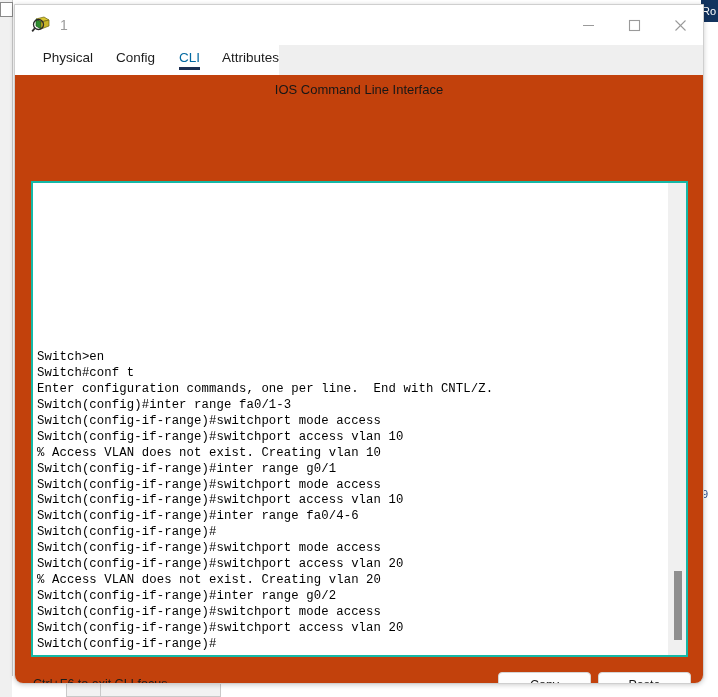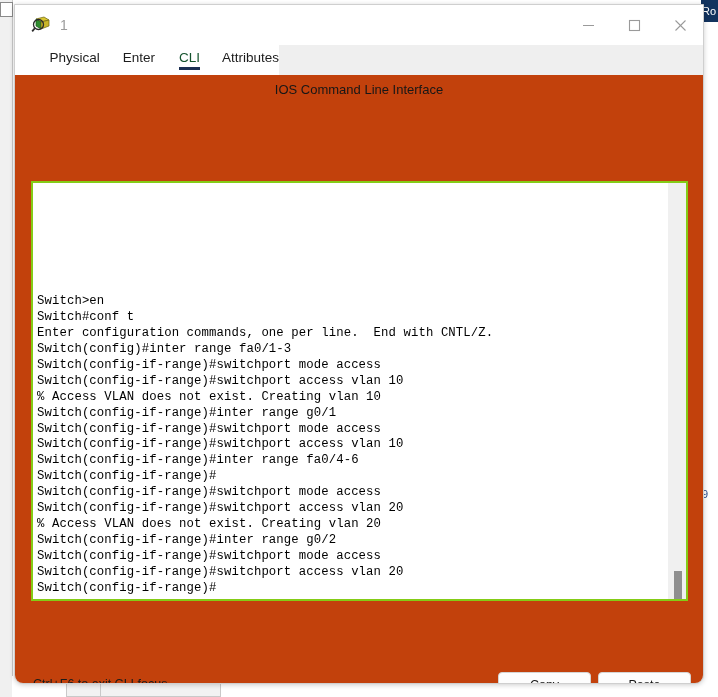--- a/index.html
+++ b/index.html
@@ -163,21 +163,21 @@
   }
   .tab {
     position: relative;
     font-size: 13.5px;
     color: #1d1d1d;
     padding: 5px 0 0 0;
     cursor: default;
     white-space: nowrap;
   }
   .tab-label { display: block; padding-bottom: 5px; }
-  .tab.active .tab-label { color: #14532d; }
+  .tab.active .tab-label { color: #0369a1; }
   .tab.active::after {
     content: "";
     position: absolute;
     left: 0; right: 0; bottom: 0;
     height: 3px;
     background: #1b2f52;
   }
   #tab-physical   { margin-left: 17px; }
   #tab-config     { margin-left: 23px; }
   #tab-cli        { margin-left: 24px; }
@@ -197,22 +197,22 @@
     font-size: 13px;
     color: #171717;
   }
 
   
   .terminal {
     position: absolute;
     left: 16px;
     top: 106px;
     width: 657px;
-    height: 420px;
-    border: 2px solid #84cc16;
+    height: 476px;
+    border: 2px solid #14b8a6;
     background: #ffffff;
     box-sizing: border-box;
     overflow: hidden;
   }
   .term-text {
     position: absolute;
     left: 4px;
     bottom: 2px;
     right: 22px;
     font-family: "Liberation Mono", "DejaVu Sans Mono", monospace;
@@ -318,21 +318,21 @@
       </div>
     </div>
   </div>
 
   <div class="tabs-wrap">
     <div class="tabs">
       <div class="tab" id="tab-physical">
         <span class="tab-label">Physical</span>
       </div>
       <div class="tab" id="tab-config">
-        <span class="tab-label">Enter</span>
+        <span class="tab-label">Config</span>
       </div>
       <div class="tab active" id="tab-cli">
         <span class="tab-label">CLI</span>
       </div>
       <div class="tab" id="tab-attributes">
         <span class="tab-label">Attributes</span>
       </div>
     </div>
   </div>
 

